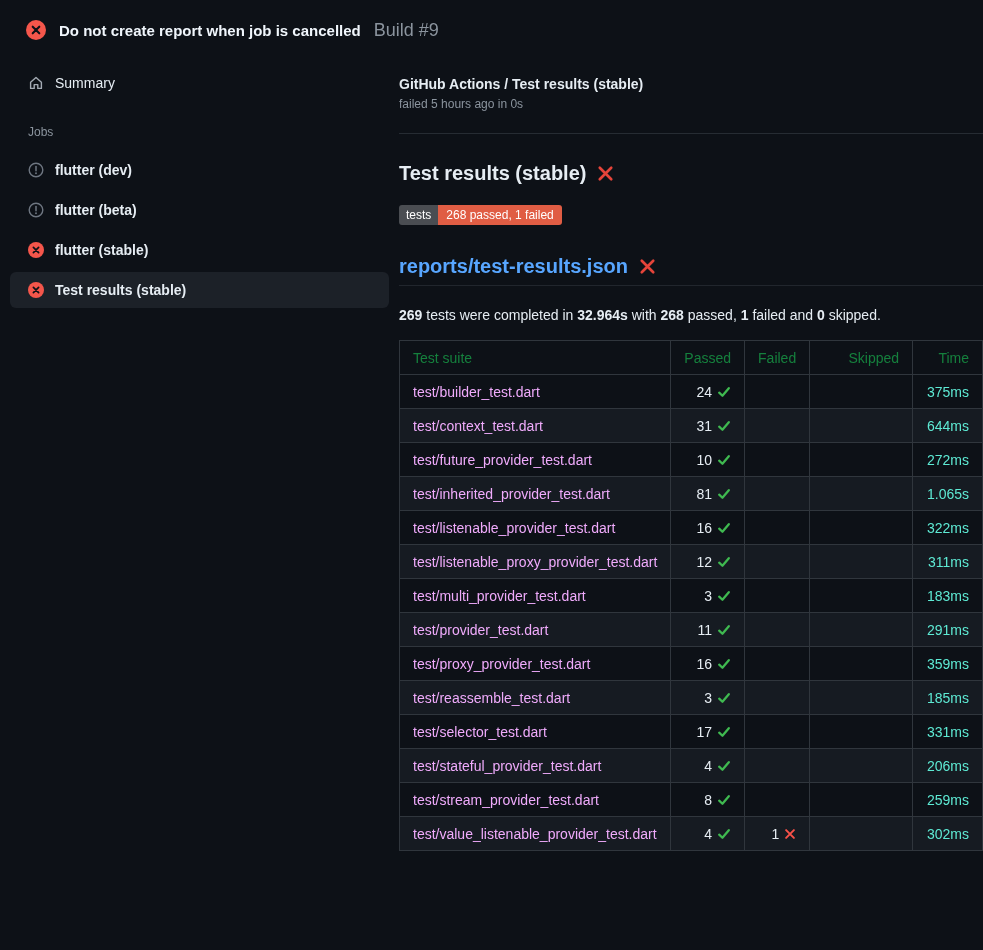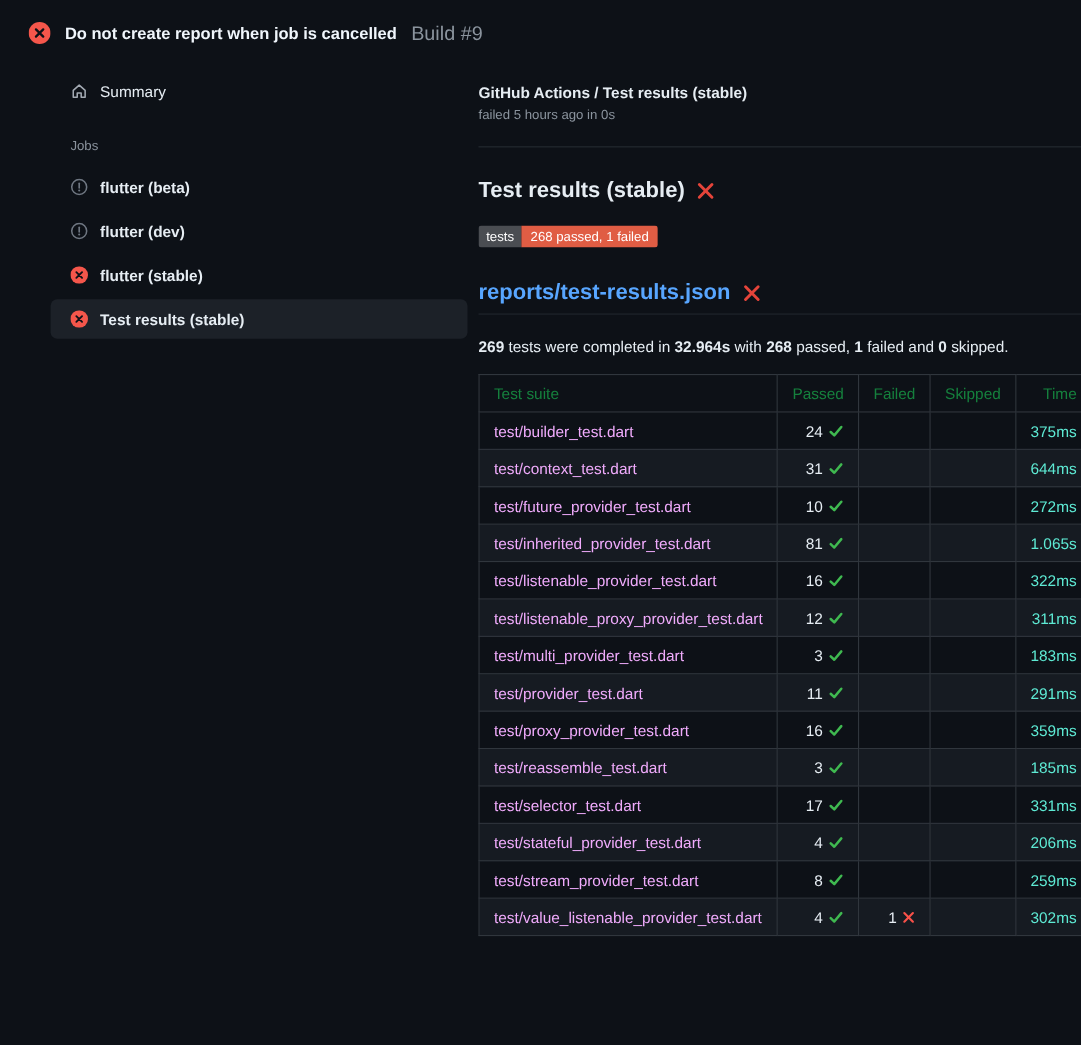--- a/index.html
+++ b/index.html
@@ -6,21 +6,21 @@
   html,body { background:#0d1117; }
   .page {
     width:983px; height:950px; background:#0d1117; overflow:hidden;
     font-family:"Liberation Sans","DejaVu Sans",sans-serif; color:#e6edf3; position:relative;
   }
   
   .app-header { display:flex; align-items:center; gap:13px; padding:16px 0 0 26px; height:44px; }
   .app-header .title { font-size:15px; font-weight:700; color:#f0f6fc; white-space:nowrap; }
   .app-header .build { font-size:18px; font-weight:400; color:#8b949e; }
   
-  .layout { display:flex;margin-left:36px; }
+  .layout { display:flex; }
   .sidebar { width:399px; flex:none; padding-top:28px; }
   .summary-item { display:flex; align-items:center; gap:11px; padding-left:28px; height:22px;
                   font-size:14px; font-weight:500; color:#e6edf3; cursor:pointer; }
   .jobs-label { margin:31px 0 13px 28px; font-size:12px; color:#8b949e; }
   .job-item { display:flex; align-items:center; gap:11px; height:36px; margin:0 10px 4px 10px;
               padding-left:18px; border-radius:6px; font-size:14px; font-weight:600; color:#e6edf3; cursor:pointer; }
   .job-item.selected { background:#1c2128; }
   .icon16 { width:16px; height:16px; flex:none; display:inline-flex; }
   
   .main { width:584px; padding-top:32px; }
@@ -78,31 +78,31 @@
       <div class="jobs-label">Jobs</div>
       <div>
           <div class="job-item">
             <span class="icon16">
               <svg width="16" height="16" viewBox="0 0 16 16">
                 <circle cx="8" cy="8" r="6.8" fill="none" stroke="#6e7681" stroke-width="1.4"></circle>
                 <path d="M8 4.6 V8.8" stroke="#6e7681" stroke-width="1.5" stroke-linecap="round"></path>
                 <circle cx="8" cy="11.2" r="0.95" fill="#6e7681"></circle>
               </svg>
             </span>
-            <span>flutter (beta)</span>
+            <span>flutter (dev)</span>
           </div>
           <div class="job-item">
             <span class="icon16">
               <svg width="16" height="16" viewBox="0 0 16 16">
                 <circle cx="8" cy="8" r="6.8" fill="none" stroke="#6e7681" stroke-width="1.4"></circle>
                 <path d="M8 4.6 V8.8" stroke="#6e7681" stroke-width="1.5" stroke-linecap="round"></path>
                 <circle cx="8" cy="11.2" r="0.95" fill="#6e7681"></circle>
               </svg>
             </span>
-            <span>flutter (dev)</span>
+            <span>flutter (beta)</span>
           </div>
           <div class="job-item">
             <span class="icon16">
               <svg width="16" height="16" viewBox="0 0 16 16">
                 <circle cx="8" cy="8" r="8" fill="#f4564b"></circle>
                 <path d="M5.4 5.4 L10.6 10.6 M10.6 5.4 L5.4 10.6" stroke="#0d1117" stroke-width="1.7" stroke-linecap="round"></path>
               </svg>
             </span>
             <span>flutter (stable)</span>
           </div>

